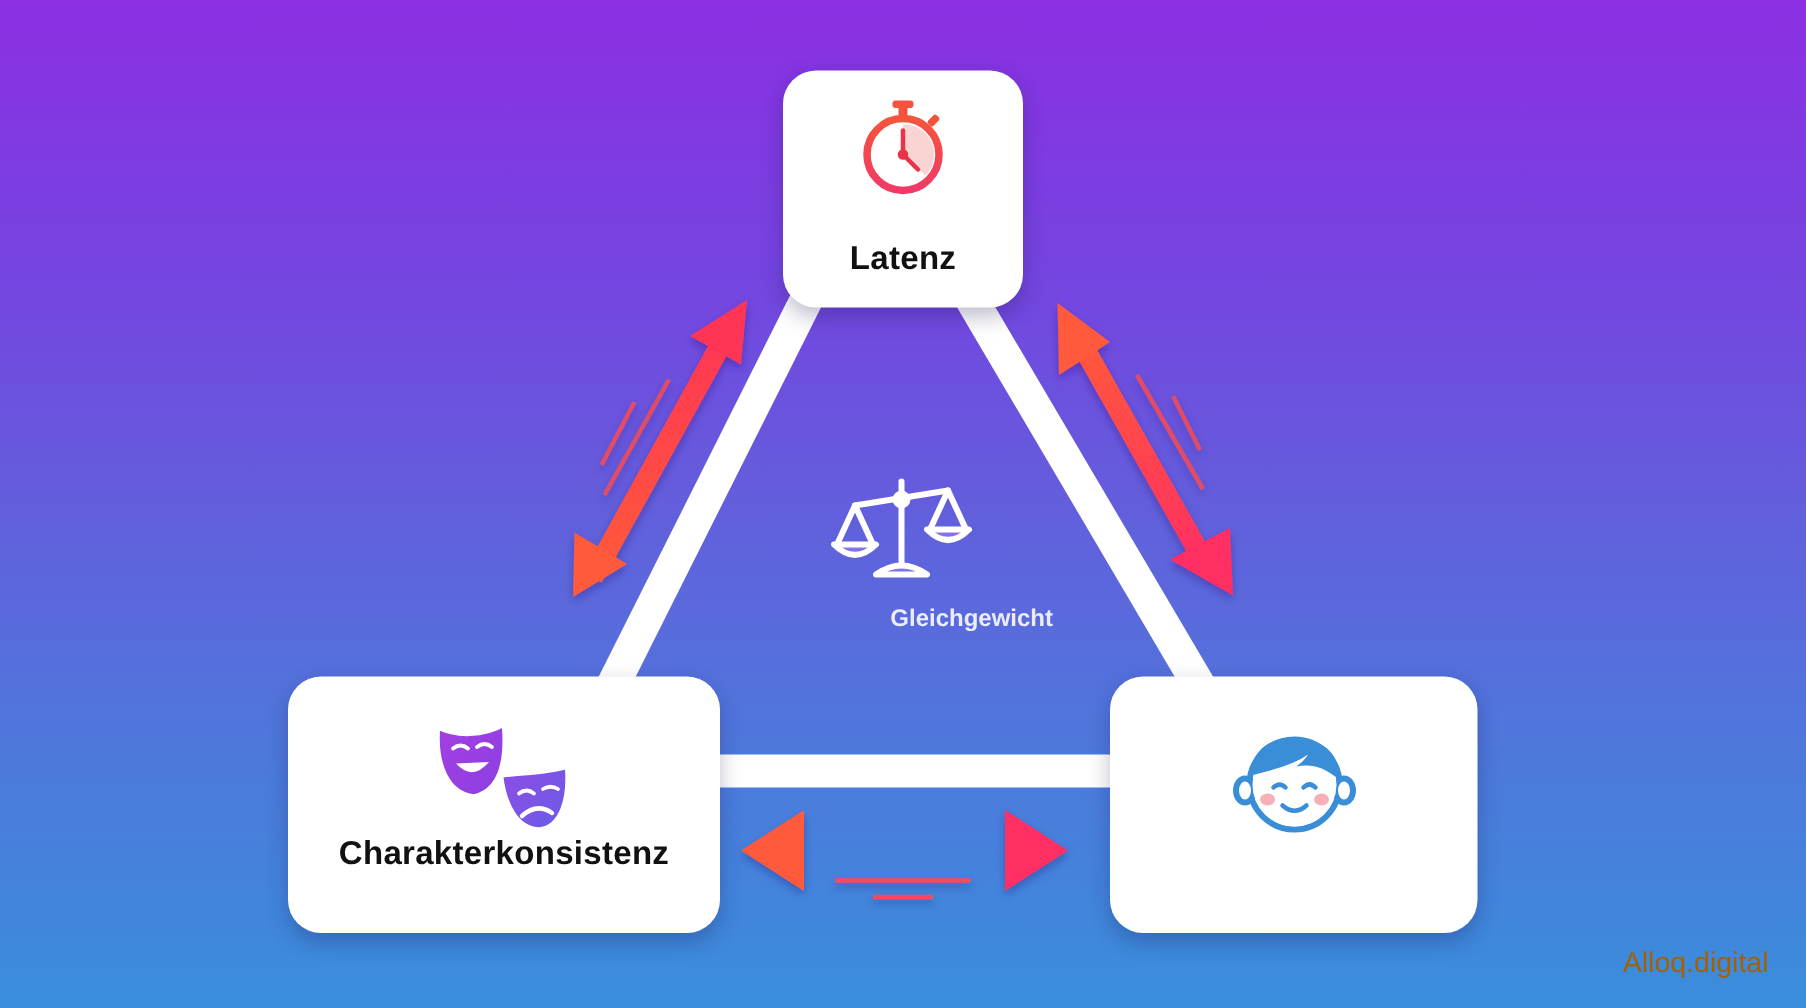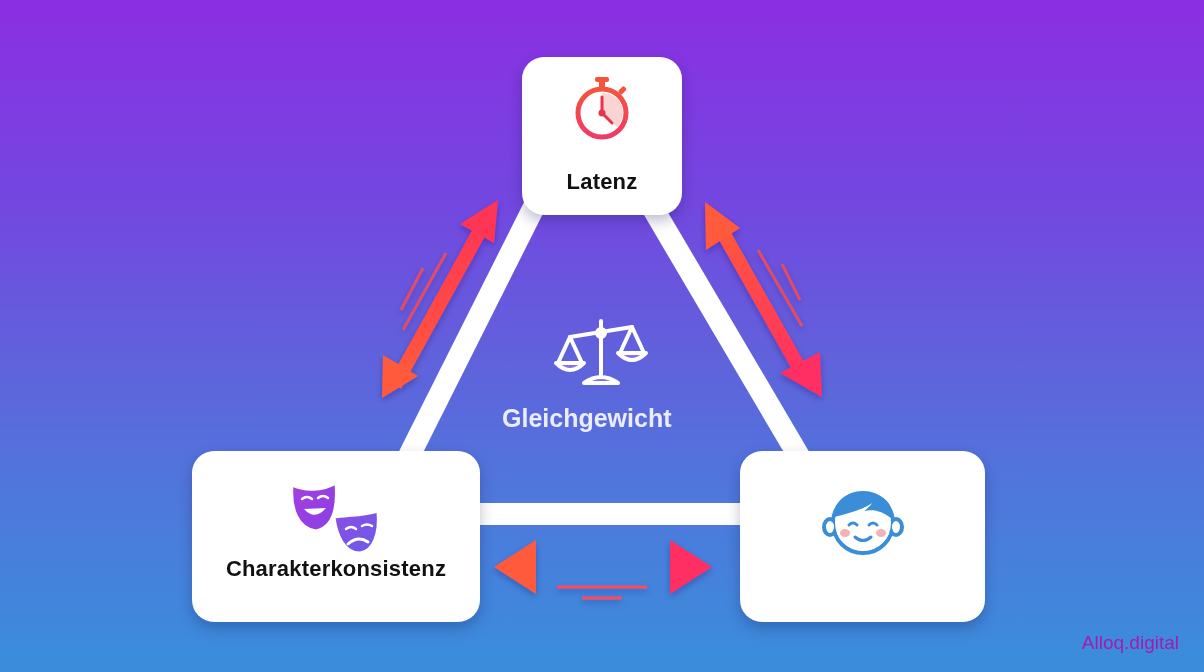--- a/index.html
+++ b/index.html
@@ -11,30 +11,30 @@
   .layer { position: absolute; left: 0; top: 0; width: 1204px; height: 672px; }
   .card {
     position: absolute; background: #fff; border-radius: 22px;
     box-shadow: 0 6px 14px rgba(20, 20, 80, 0.28);
     display: flex; flex-direction: column; align-items: center; justify-content: flex-end;
     box-sizing: border-box;
   }
   .card .label {
     font-weight: bold; color: #111; font-size: 22px; letter-spacing: 0.2px;
   }
-  #card-latenz { left: 522px; top: 57px; width: 160px; height: 158px; padding-bottom: 20px; }
+  #card-latenz { left: 522px; top: 47px; width: 160px; height: 158px; padding-bottom: 20px; }
   #card-char { left: 192px; top: 451px; width: 288px; height: 171px; padding-bottom: 40px; }
   #card-kind { left: 740px; top: 451px; width: 245px; height: 171px; padding-bottom: 24px; }
   .icon-wrap { position: absolute; }
   #center-label {
-    position: absolute; left: 502px; top: 404px; width: 200px; text-align: left;
-    color: #ECECFF; font-weight: bold; font-size: 25px;
+    position: absolute; left: 502px; top: 404px; width: 200px; text-align: right;
+    color: #ECECFF; font-weight: bold; font-size: 16px;
   }
   #watermark {
-    position: absolute; right: 25px; top: 632px; color: #a21caf; font-size: 19px;
+    position: absolute; right: 25px; top: 632px; color: #a16207; font-size: 19px;
   }
 </style>
 </head>
 <body>
 
 <svg class="layer" viewBox="0 0 1204 672">
   <defs>
     <linearGradient id="arrowGrad" x1="0" y1="0" x2="1" y2="0">
       <stop offset="0" stop-color="#FF5A3A"></stop>
       <stop offset="1" stop-color="#FF2E63"></stop>

